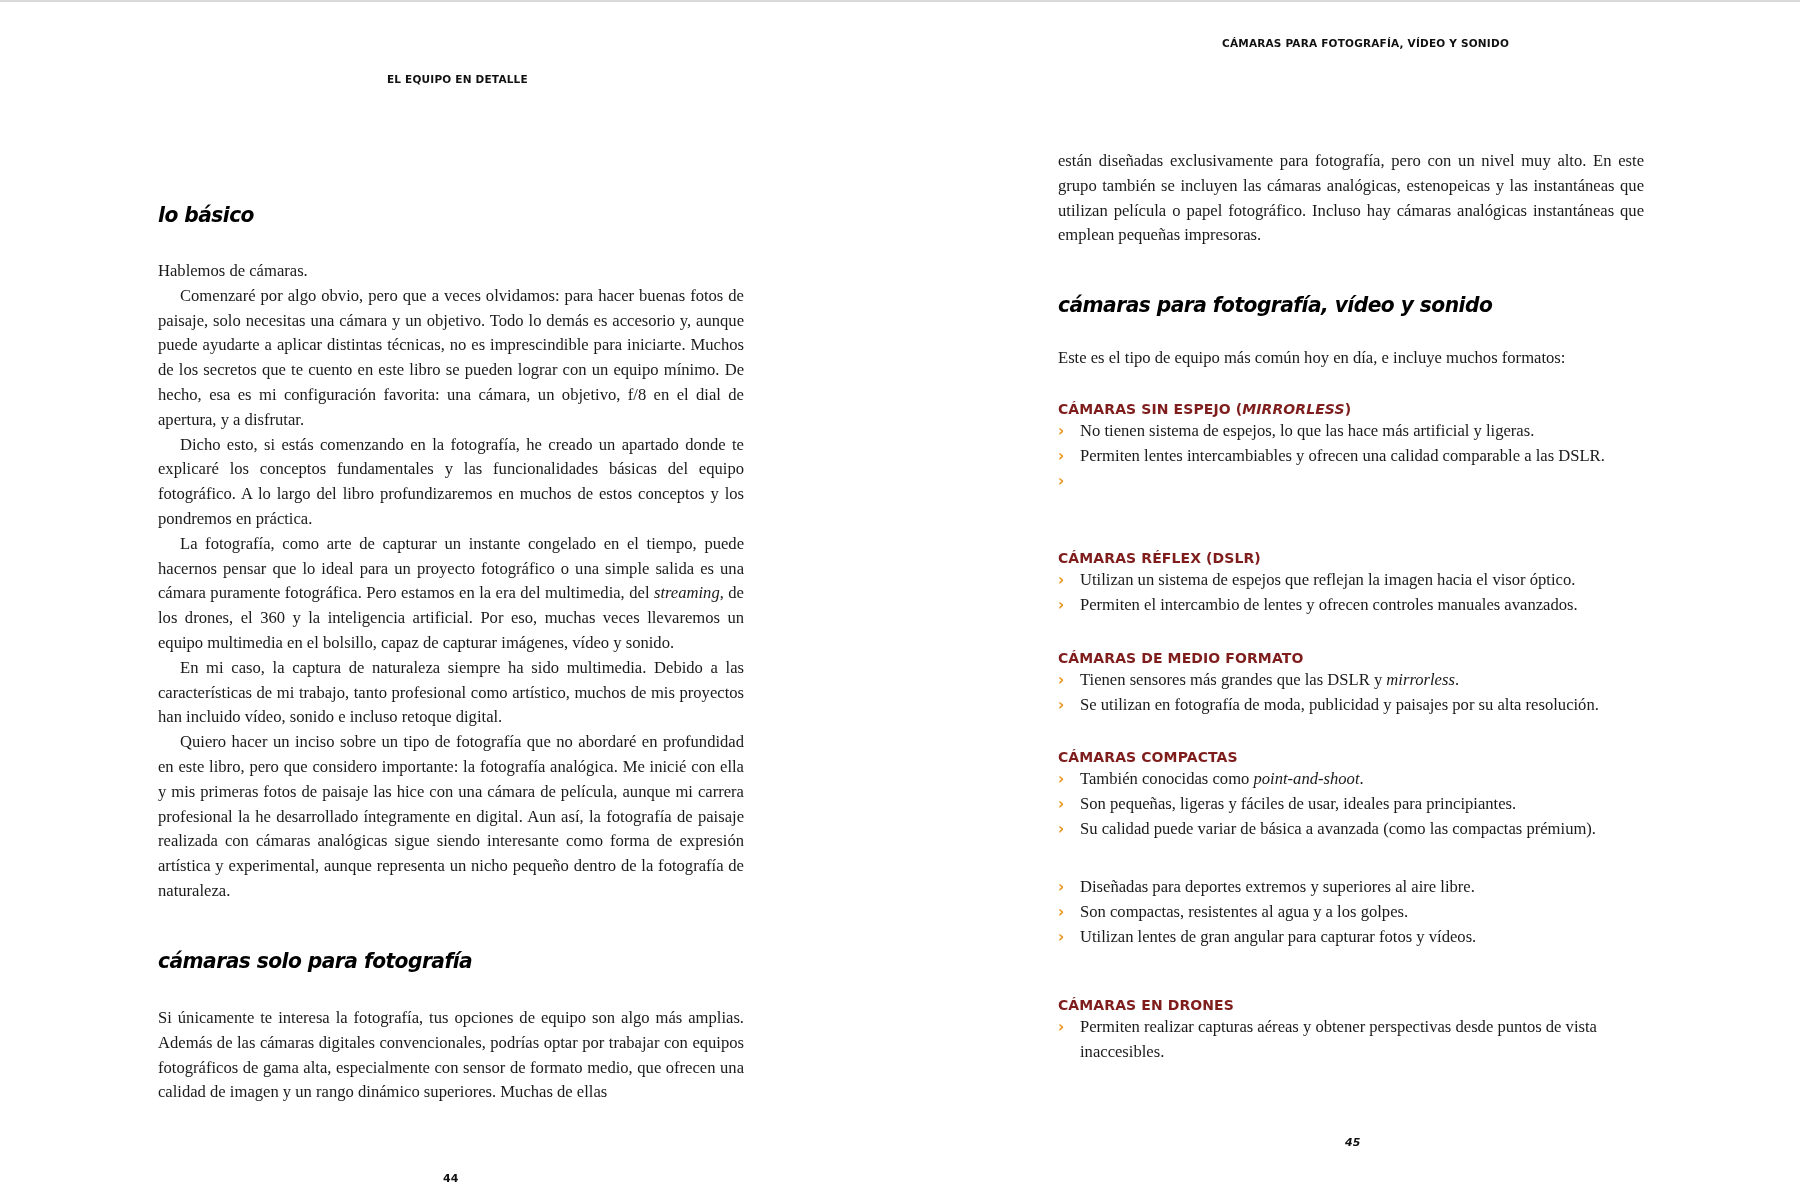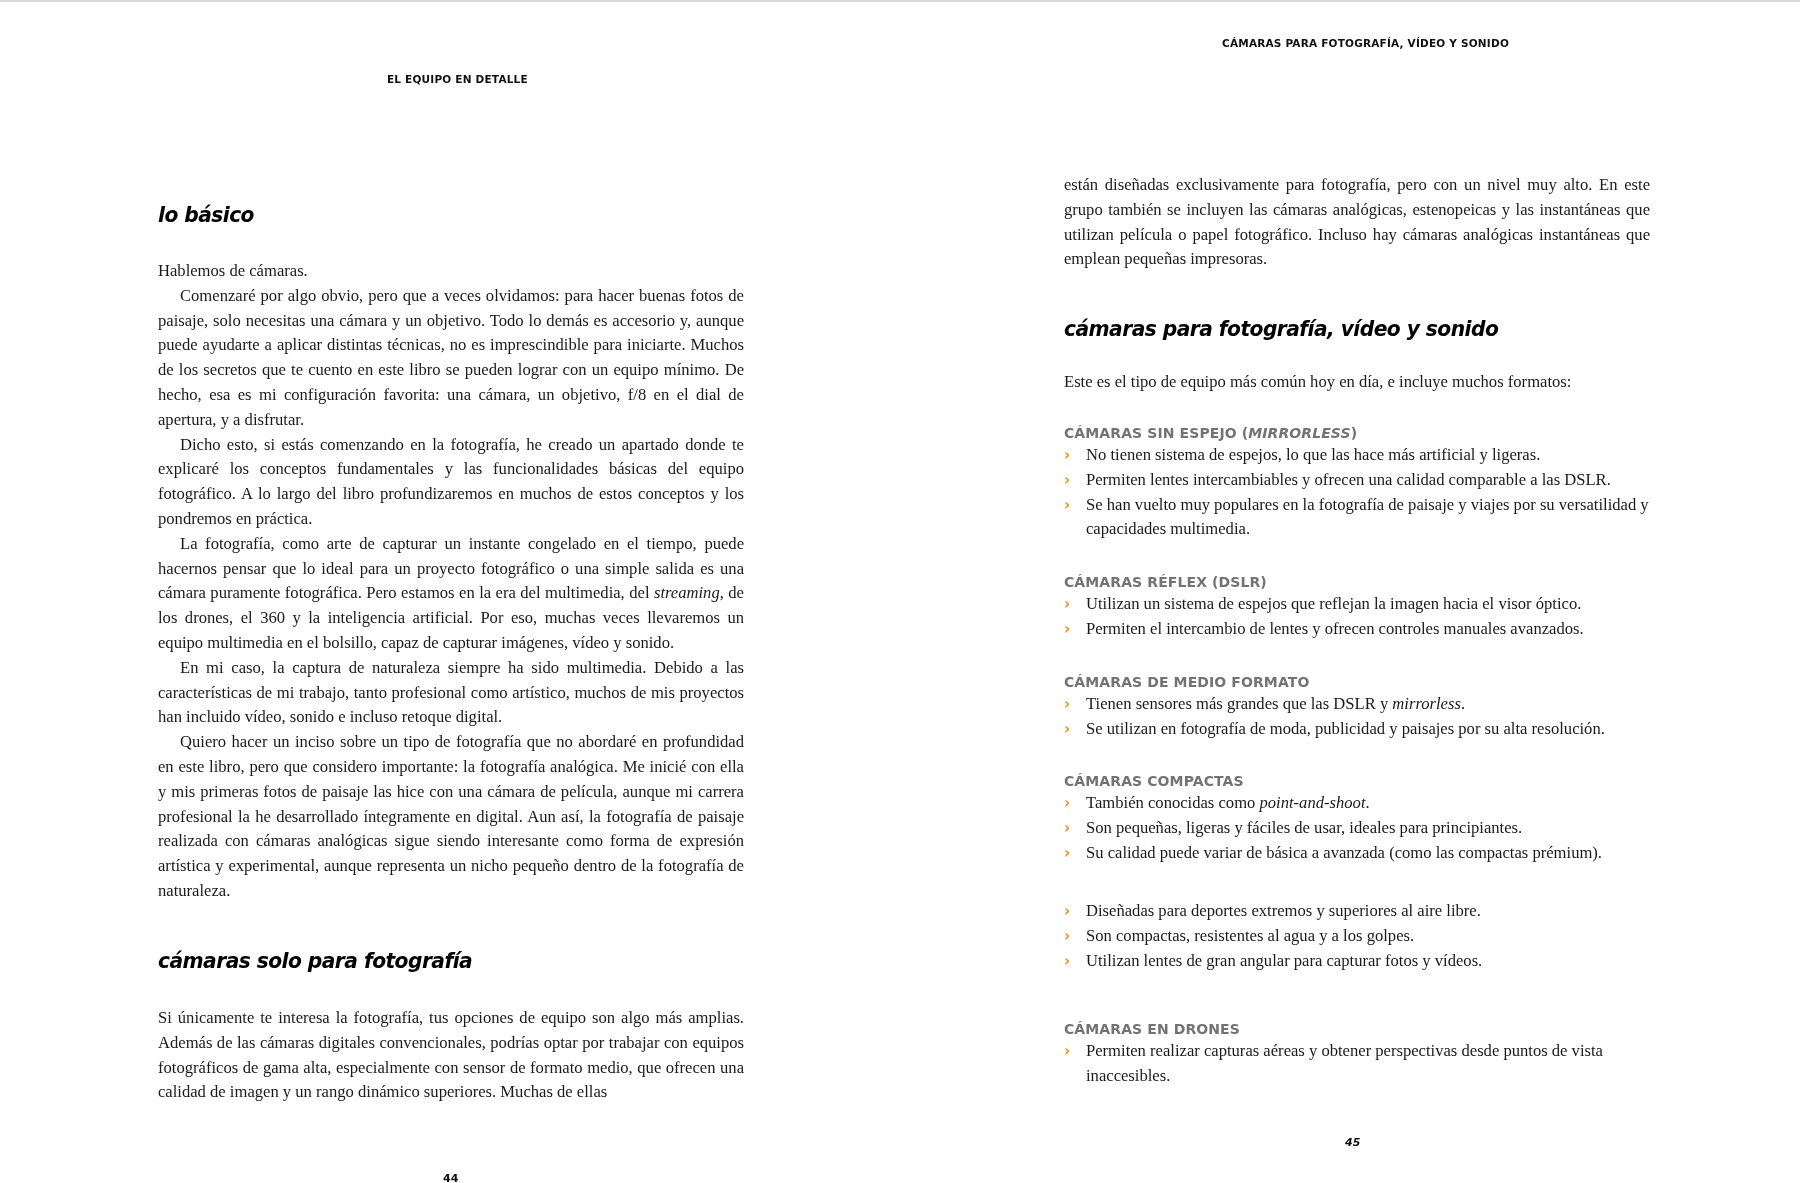--- a/index.html
+++ b/index.html
@@ -18,31 +18,31 @@
   .left .running-head { left: 387px; }
   .right .running-head { left: 322px; }
   .folio {
     position: absolute; top: 1136px; font-family: "DejaVu Sans", "Liberation Sans", sans-serif;
     font-weight: bold; font-size: 11px; color: #111;
   }
   .left .folio { left: 443px; }
   .right .folio { left: 445px; font-style: italic; }
   .col { position: absolute; width: 586px; }
   .left .col { left: 158px; }
-  .right .col { left: 164px; margin-top: 24px; }
+  .right .col { left: 158px; }
   h2.section {
     font-family: "DejaVu Sans", "Liberation Sans", sans-serif; font-style: italic; font-weight: bold;
     font-size: 22px; letter-spacing: -0.6px; margin: 0; color: #000;
     transform: scaleX(0.92); transform-origin: left center;
   }
   p { margin: 0; font-size: 16.6px; line-height: 24.8px; text-align: justify; }
   p.indent { text-indent: 22px; }
   .sub {
     font-family: "DejaVu Sans", "Liberation Sans", sans-serif; font-weight: bold; font-size: 14px;
-    margin: 0; color: #737373; letter-spacing: 0.1px;
+    margin: 0; color: #7f1d1d; letter-spacing: 0.1px;
   }
   ul.bullets { list-style: none; margin: 0; padding: 0; }
   ul.bullets li { position: relative; padding-left: 22px; font-size: 16.6px; line-height: 24.8px; }
   ul.bullets li .mark {
     position: absolute; left: 0; top: 0; color: #e8961e; font-weight: bold;
     font-family: "DejaVu Sans", sans-serif; font-size: 15px;
   }
   em { font-style: italic; }
 </style>
 </head>
@@ -90,21 +90,21 @@
 
   <div class="col" style="top:346px;">
     <p>Este es el tipo de equipo más común hoy en día, e incluye muchos formatos:</p>
   </div>
 
   <div class="col" style="top:401px;">
     <div class="sub"><span>CÁMARAS SIN ESPEJO (</span><em>MIRRORLESS</em><span>)</span></div>
     <ul class="bullets" style="margin-top:2px;">
       <li><span class="mark">›</span><span>No tienen sistema de espejos, lo que las hace más artificial y ligeras.</span></li>
       <li><span class="mark">›</span><span>Permiten lentes intercambiables y ofrecen una calidad comparable a las DSLR.</span></li>
-      <li><span class="mark">›</span><span>Se han vuelto muy populares en la fotografía de paisaje y viajes por su versatilidad y capacidades multimedia.</span></li>
+      <li><span class="mark">›</span></li>
     </ul>
   </div>
 
   <div class="col" style="top:550px;">
     <div class="sub">CÁMARAS RÉFLEX (DSLR)</div>
     <ul class="bullets" style="margin-top:2px;">
       <li><span class="mark">›</span><span>Utilizan un sistema de espejos que reflejan la imagen hacia el visor óptico.</span></li>
       <li><span class="mark">›</span><span>Permiten el intercambio de lentes y ofrecen controles manuales avanzados.</span></li>
     </ul>
   </div>

